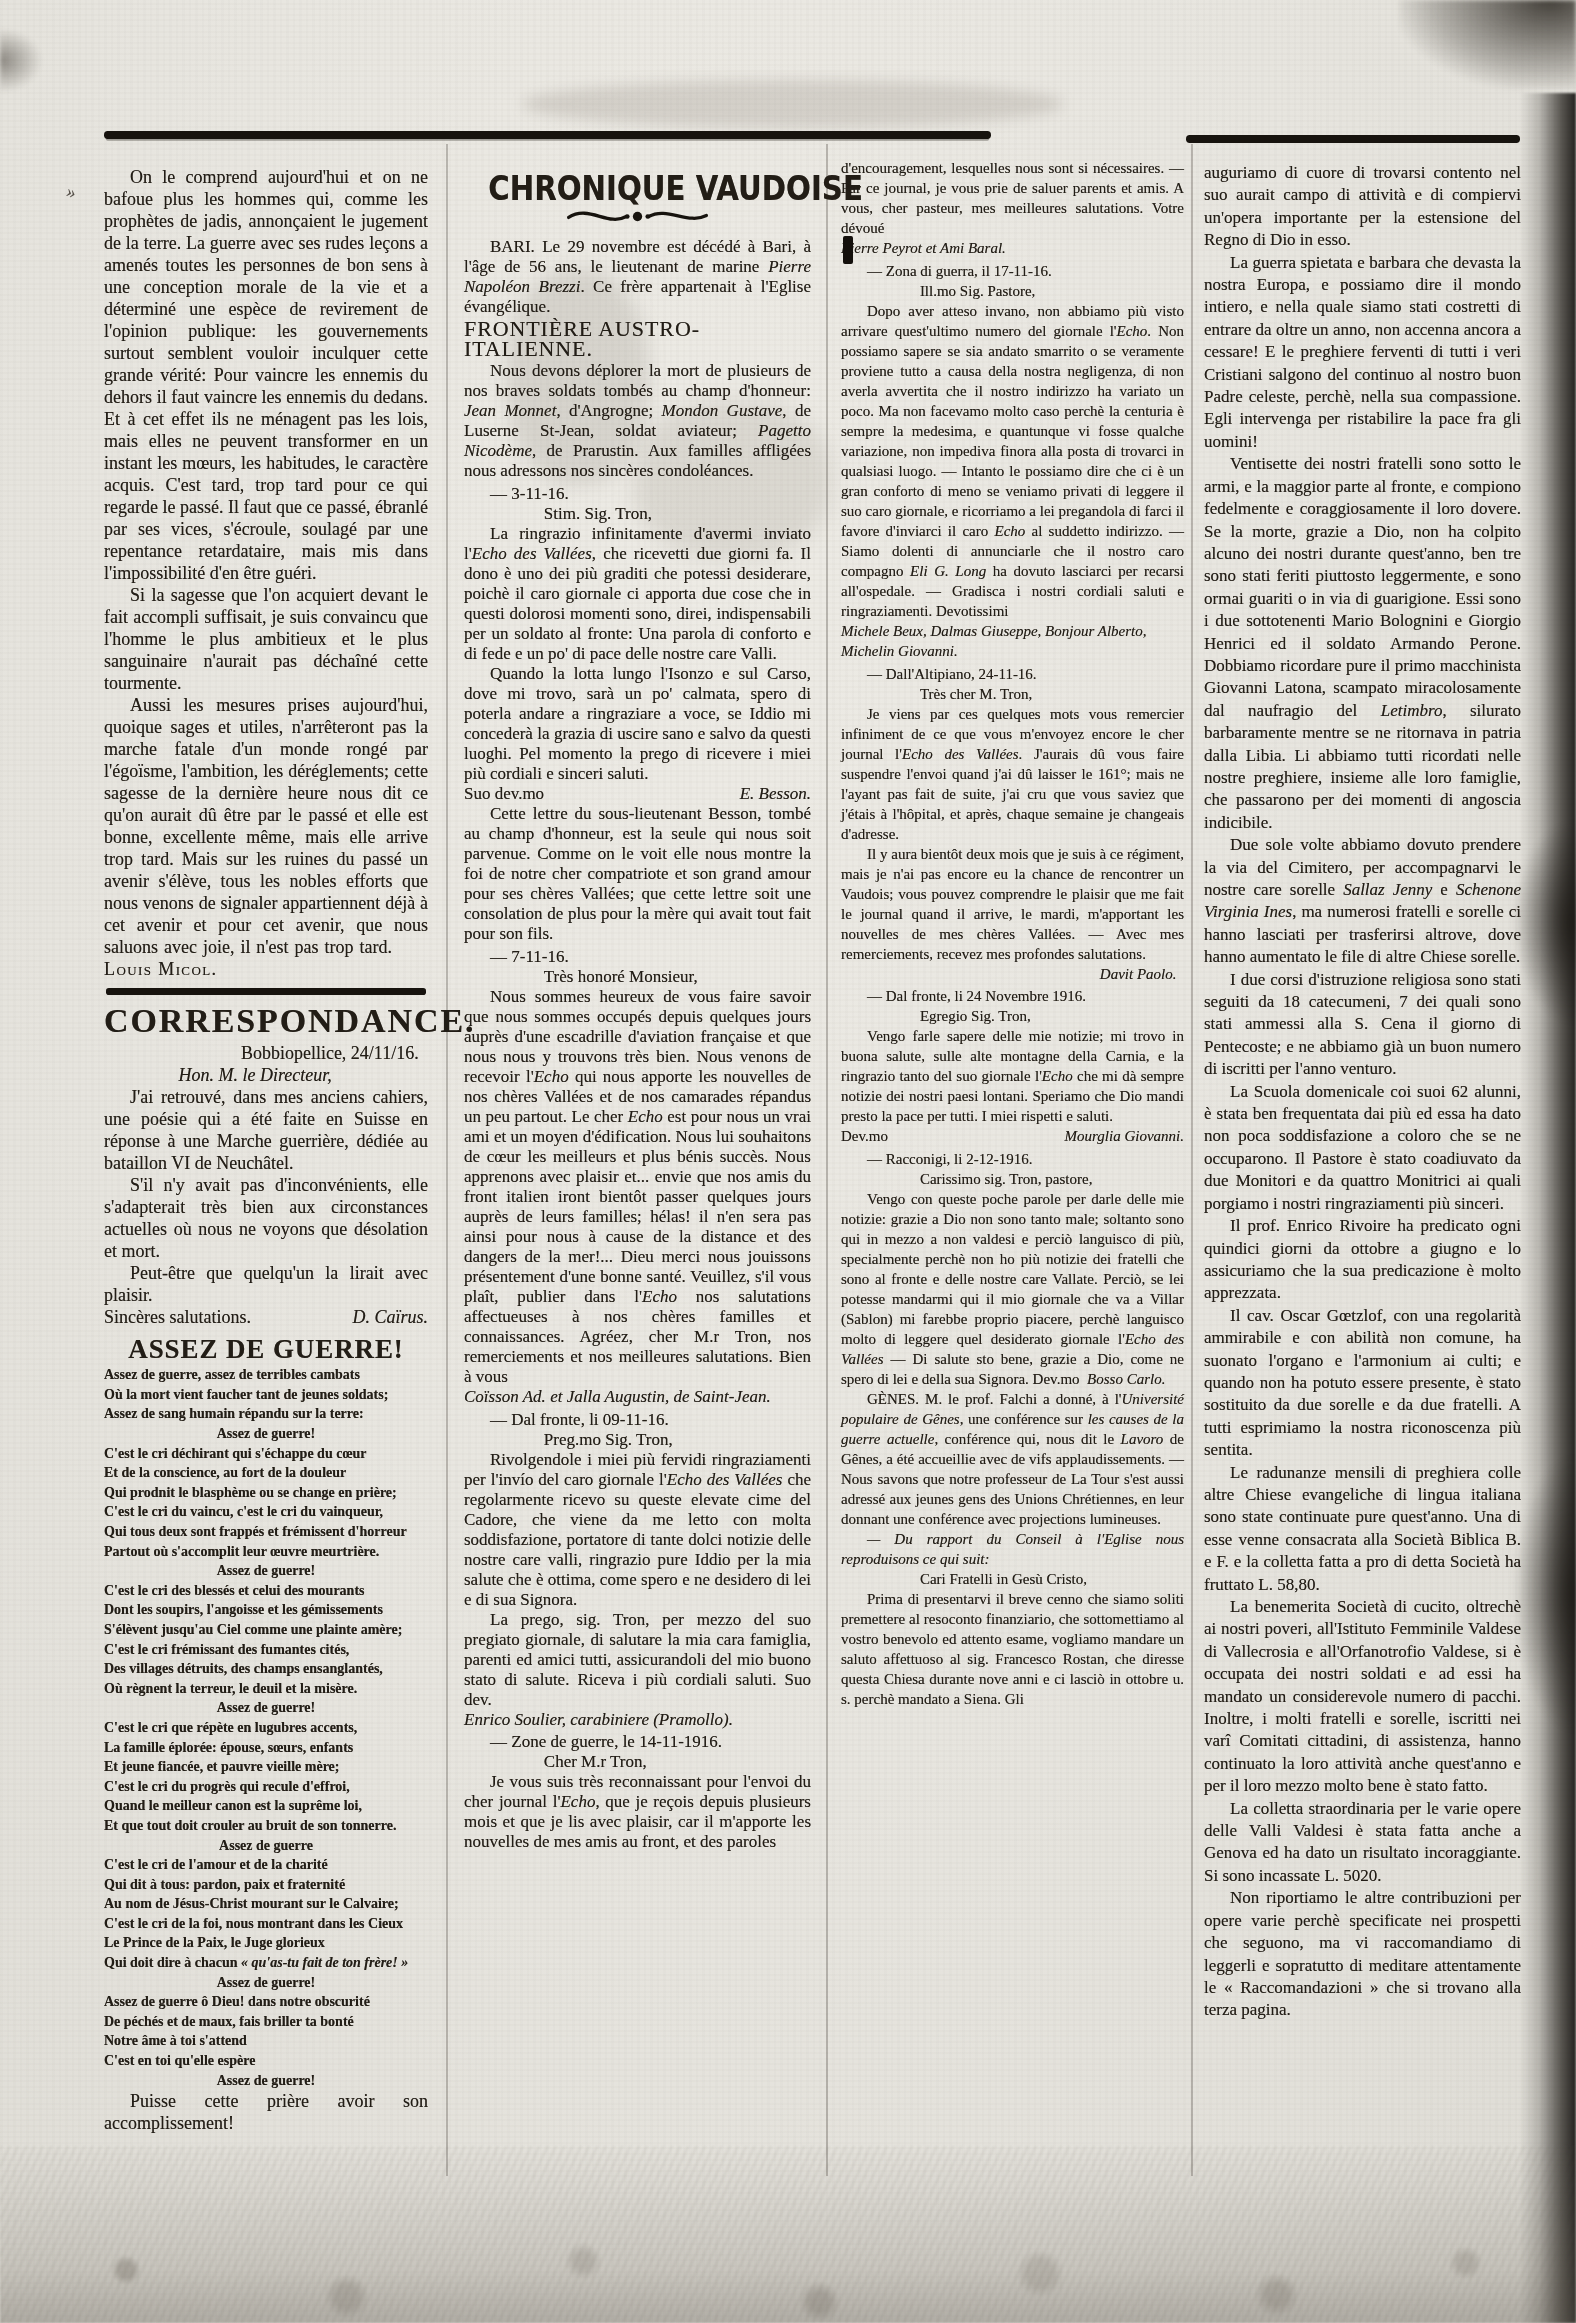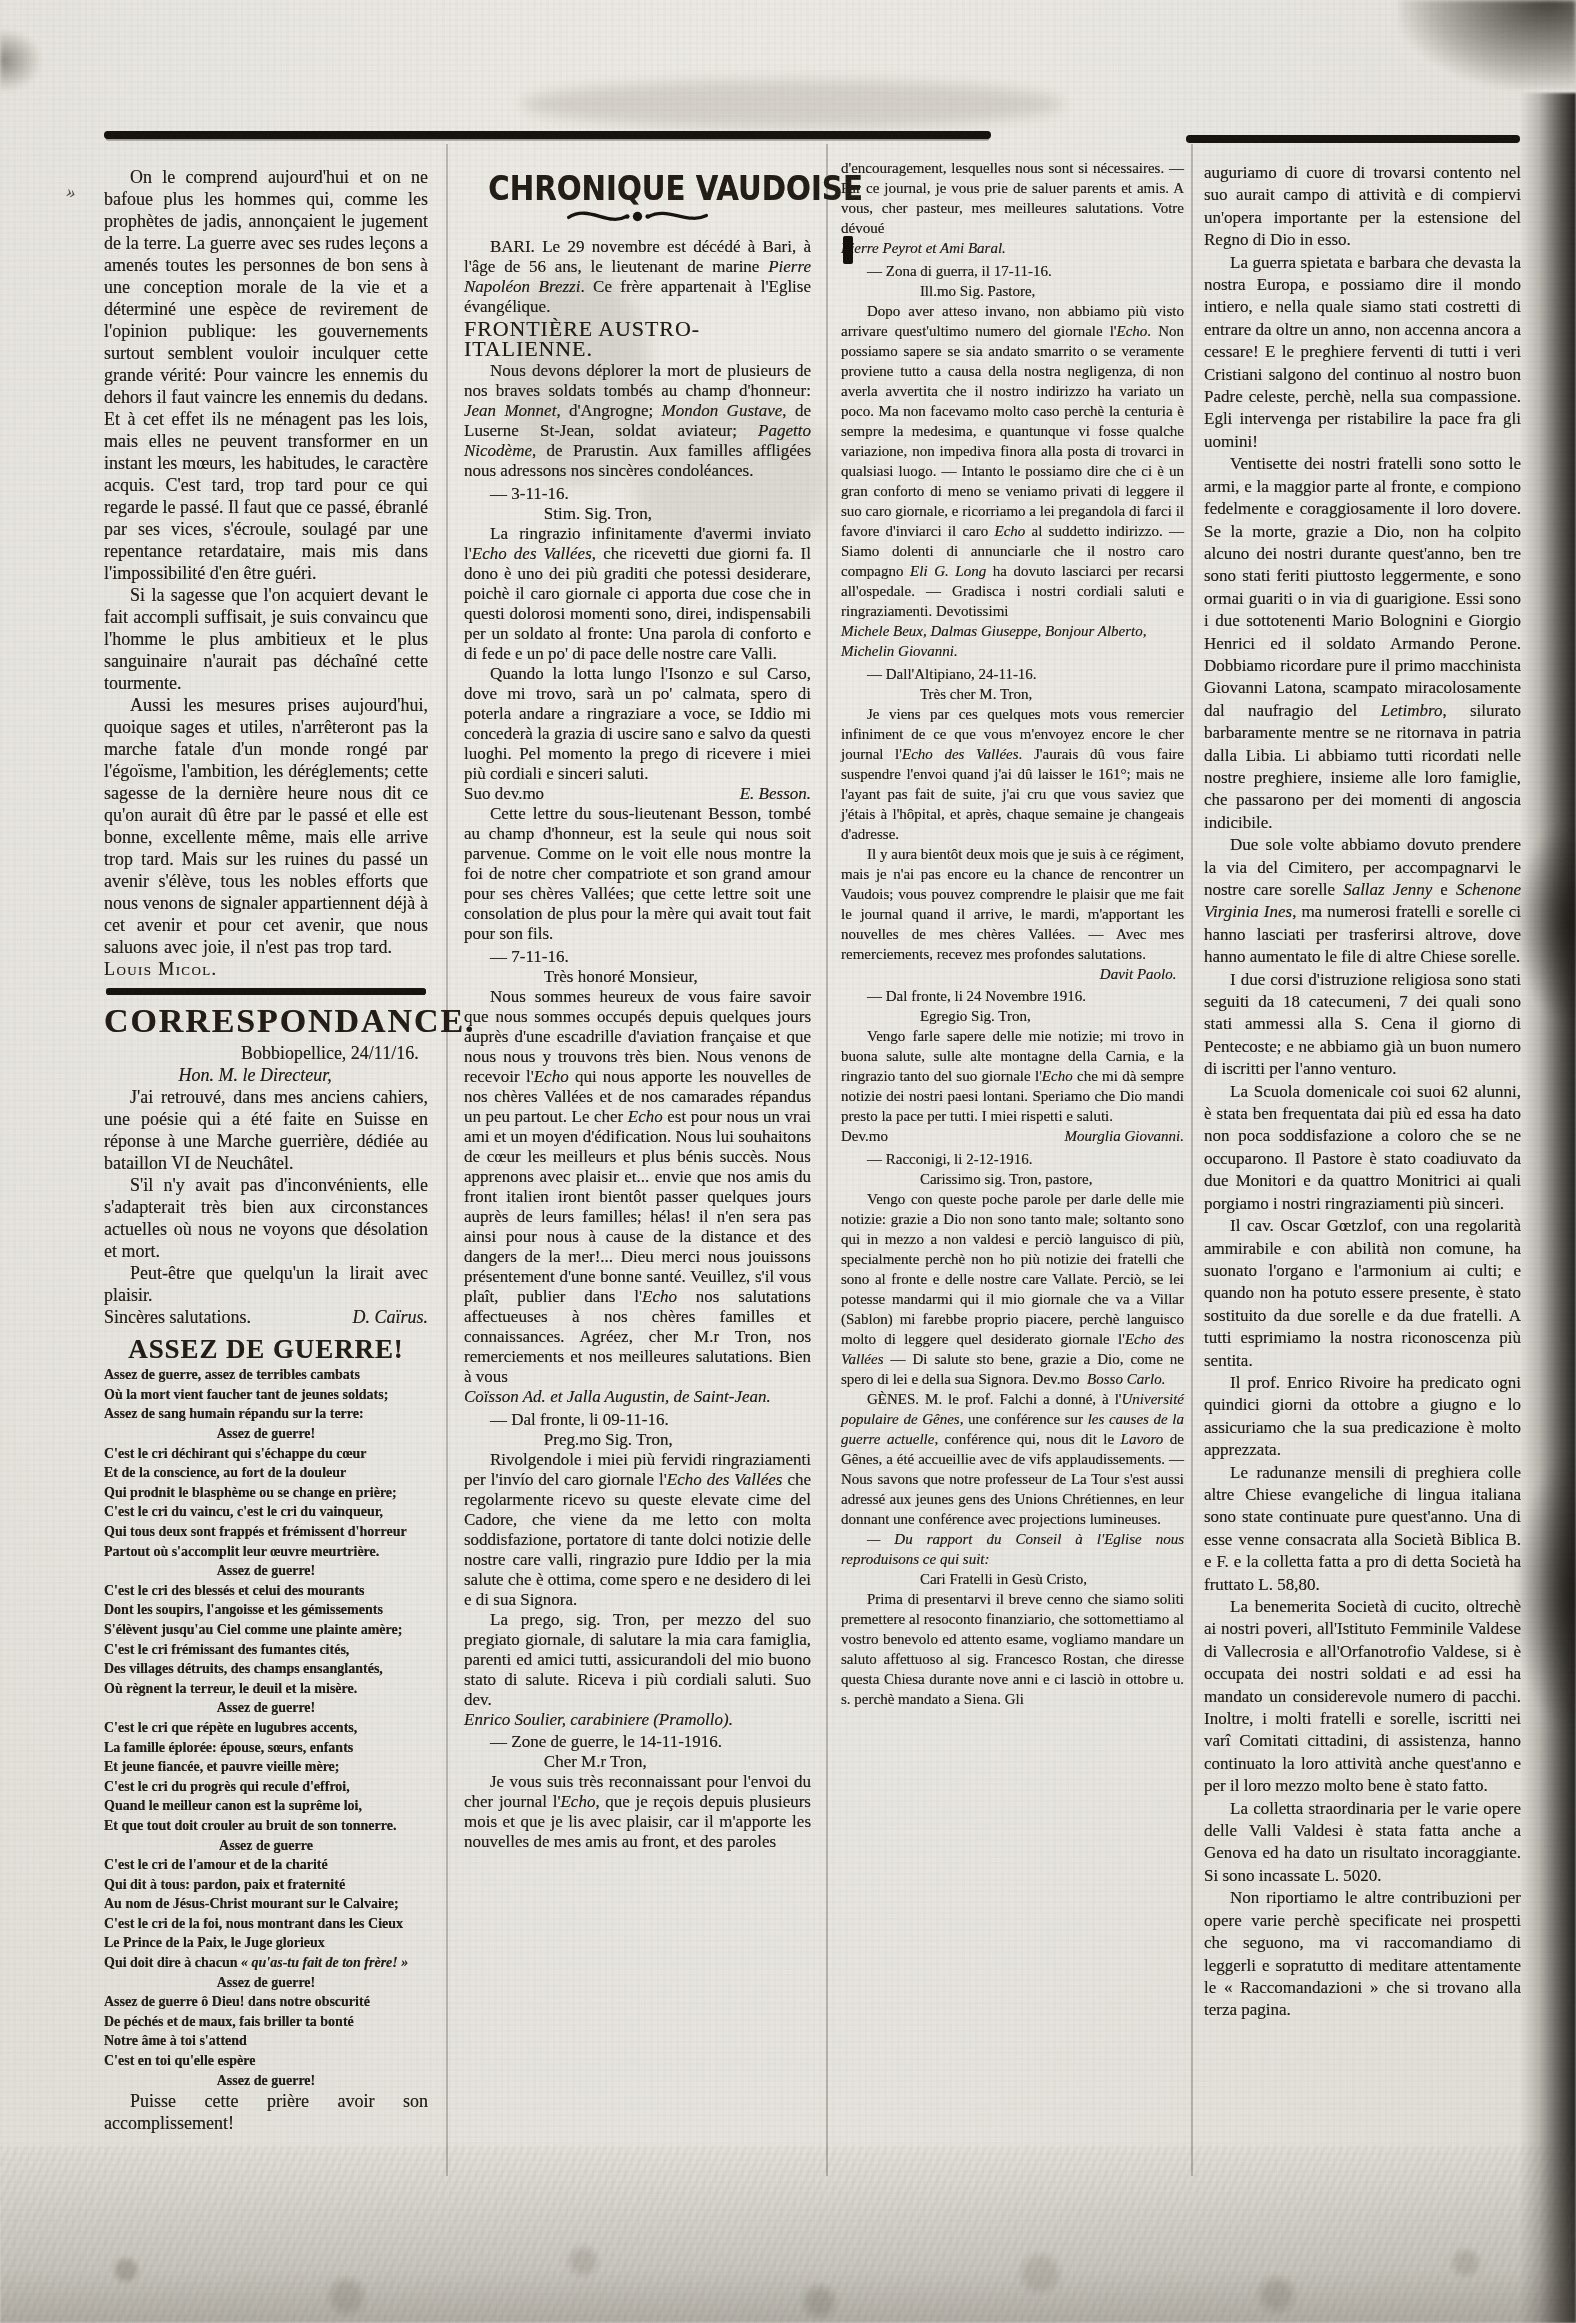--- a/index.html
+++ b/index.html
@@ -223,22 +223,22 @@
       <div class="b-salut">Cari Fratelli in Gesù Cristo,</div>
       <div class="b-p">Prima di presentarvi il breve cenno che siamo soliti premettere al resoconto finanziario, che sottomettiamo al vostro benevolo ed attento esame, vogliamo mandare un saluto affettuoso al sig. Francesco Rostan, che diresse questa Chiesa durante nove anni e ci lasciò in ottobre u. s. perchè mandato a Siena. Gli</div>
     </section>
   <section class="col" id="col-4">
       <div class="b-pn">auguriamo di cuore di trovarsi contento nel suo aurait campo di attività e di compiervi un'opera importante per la estensione del Regno di Dio in esso.</div>
       <div class="b-p">La guerra spietata e barbara che devasta la nostra Europa, e possiamo dire il mondo intiero, e nella quale siamo stati costretti di entrare da oltre un anno, non accenna ancora a cessare! E le preghiere ferventi di tutti i veri Cristiani salgono del continuo al nostro buon Padre celeste, perchè, nella sua compassione. Egli intervenga per ristabilire la pace fra gli uomini!</div>
       <div class="b-p"><span>Ventisette dei nostri fratelli sono sotto le armi, e la maggior parte al fronte, e compiono fedelmente e coraggiosamente il loro dovere. Se la morte, grazie a Dio, non ha colpito alcuno dei nostri durante quest'anno, ben tre sono stati feriti piuttosto leggermente, e sono ormai guariti o in via di guarigione. Essi sono i due sottotenenti Mario Bolognini e Giorgio Henrici ed il soldato Armando Perone. Dobbiamo ricordare pure il primo macchinista Giovanni Latona, scampato miracolosamente dal naufragio del </span><span class="it">Letimbro</span><span>, silurato barbaramente mentre se ne ritornava in patria dalla Libia. Li abbiamo tutti ricordati nelle nostre preghiere, insieme alle loro famiglie, che passarono per dei momenti di angoscia indicibile.</span></div>
       <div class="b-p"><span>Due sole volte abbiamo dovuto prendere la via del Cimitero, per accompagnarvi le nostre care sorelle </span><span class="it">Sallaz Jenny</span><span> e </span><span class="it">Schenone Virginia Ines</span><span>, ma numerosi fratelli e sorelle ci hanno lasciati per trasferirsi altrove, dove hanno aumentato le file di altre Chiese sorelle.</span></div>
       <div class="b-p">I due corsi d'istruzione religiosa sono stati seguiti da 18 catecumeni, 7 dei quali sono stati ammessi alla S. Cena il giorno di Pentecoste; e ne abbiamo già un buon numero di iscritti per l'anno venturo.</div>
       <div class="b-p">La Scuola domenicale coi suoi 62 alunni, è stata ben frequentata dai più ed essa ha dato non poca soddisfazione a coloro che se ne occuparono. Il Pastore è stato coadiuvato da due Monitori e da quattro Monitrici ai quali porgiamo i nostri ringraziamenti più sinceri.</div>
+      <div class="b-p">Il prof. Enrico Rivoire ha predicato ogni quindici giorni da ottobre a giugno e lo assicuriamo che la sua predicazione è molto apprezzata.</div>
       <div class="b-p">Il cav. Oscar Gœtzlof, con una regolarità ammirabile e con abilità non comune, ha suonato l'organo e l'armonium ai culti; e quando non ha potuto essere presente, è stato sostituito da due sorelle e da due fratelli. A tutti esprimiamo la nostra riconoscenza più sentita.</div>
-      <div class="b-p">Il prof. Enrico Rivoire ha predicato ogni quindici giorni da ottobre a giugno e lo assicuriamo che la sua predicazione è molto apprezzata.</div>
       <div class="b-p">Le radunanze mensili di preghiera colle altre Chiese evangeliche di lingua italiana sono state continuate pure quest'anno. Una di esse venne consacrata alla Società Biblica B. e F. e la colletta fatta a pro di detta Società ha fruttato L. 58,80.</div>
       <div class="b-p">La benemerita Società di cucito, oltrechè ai nostri poveri, all'Istituto Femminile Valdese di Vallecrosia e all'Orfanotrofio Valdese, si è occupata dei nostri soldati e ad essi ha mandato un considerevole numero di pacchi. Inoltre, i molti fratelli e sorelle, iscritti nei varî Comitati cittadini, di assistenza, hanno continuato la loro attività anche quest'anno e per il loro mezzo molto bene è stato fatto.</div>
       <div class="b-p">La colletta straordinaria per le varie opere delle Valli Valdesi è stata fatta anche a Genova ed ha dato un risultato incoraggiante. Si sono incassate L. 5020.</div>
       <div class="b-p">Non riportiamo le altre contribuzioni per opere varie perchè specificate nei prospetti che seguono, ma vi raccomandiamo di leggerli e sopratutto di meditare attentamente le « Raccomandazioni » che si trovano alla terza pagina.</div>
     </section>
 
   <div class="spine"></div>
   <div class="spine-blob1"></div>
   <div class="spine-blob2"></div>
   <div class="corner-smudge"></div>

